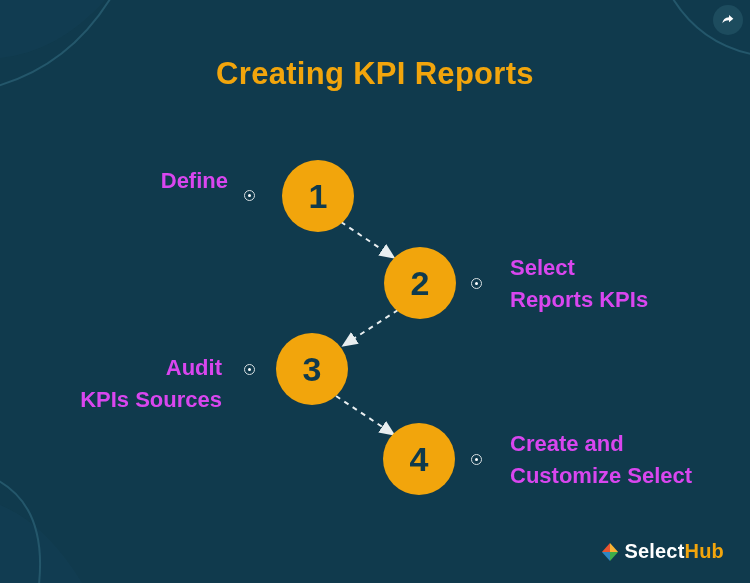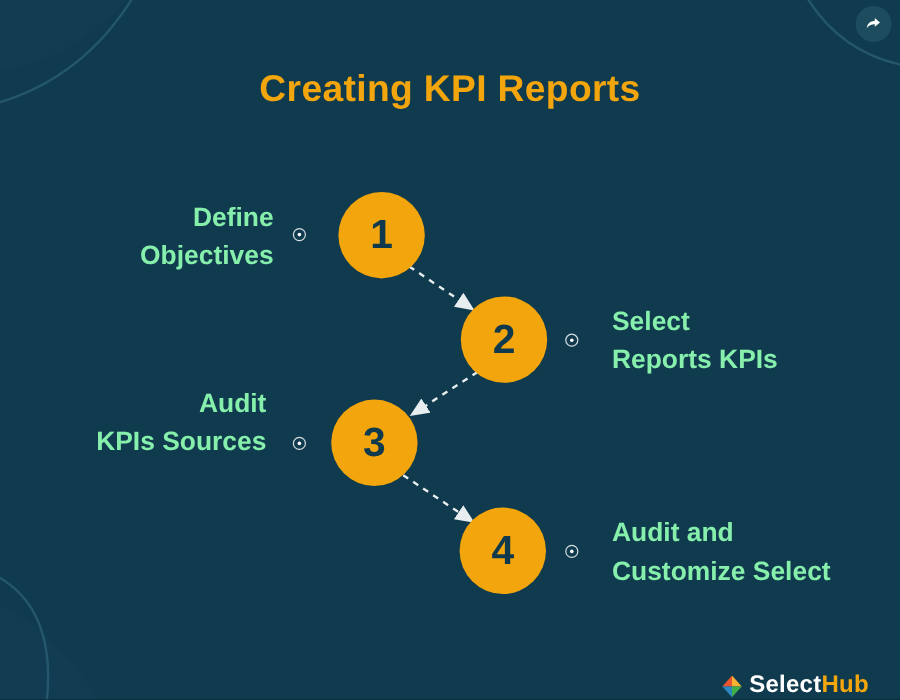--- a/index.html
+++ b/index.html
@@ -39,30 +39,30 @@
     color: #0f3a4d;
     font-size: 34px;
     font-weight: 700;
   }
   .c1 { left: 282px; top: 160px; }
   .c2 { left: 384px; top: 247px; }
   .c3 { left: 276px; top: 333px; }
   .c4 { left: 383px; top: 423px; }
   .step-label {
     position: absolute;
-    color: #86efac;
+    color: #d946ef;
     font-size: 22px;
     font-weight: 700;
     line-height: 32px;
   }
   .label-left  { text-align: right; }
   .label-right { text-align: left; }
   .l1 { right: 522px; top: 165px; }
   .l2 { left: 510px; top: 252px; }
-  .l3 { right: 528px; top: 320px; }
+  .l3 { right: 528px; top: 352px; }
   .l4 { left: 510px; top: 428px; }
   .target-dot {
     position: absolute;
     width: 11px; height: 11px;
     border: 1.5px solid #d7dfe2;
     border-radius: 50%;
     box-sizing: border-box;
   }
   .target-dot::after {
     content: "";
@@ -83,21 +83,21 @@
     width: 30px; height: 30px;
     border-radius: 50%;
     background: #1d4c5e;
     display: flex;
     align-items: center;
     justify-content: center;
     cursor: pointer;
   }
   .logo {
     position: absolute;
-    right: 26px; bottom: 0;
+    right: 26px; bottom: 20px;
     display: flex;
     align-items: center;
     gap: 5px;
   }
   .logo-text {
     font-size: 20px;
     font-weight: 700;
     color: #ffffff;
     letter-spacing: 0.2px;
   }
@@ -132,21 +132,20 @@
     <svg width="16" height="16" viewBox="0 0 24 24">
       <path d="M13.5 4.5 L20 10 L13.5 15.5 L13.5 12.2 C8.8 12.2 5.6 13.8 3.5 17 C4.1 11.6 7.6 8.3 13.5 7.8 Z" fill="#ffffff"></path>
     </svg>
   </div>
 
   <div class="step-circle c1">
     <span>1</span>
   </div>
   <div class="step-label label-left l1">
     <div>Define</div>
-    <div>Objectives</div>
   </div>
   <span class="target-dot d1"></span>
 
   <div class="step-circle c2">
     <span>2</span>
   </div>
   <div class="step-label label-right l2">
     <div>Select</div>
     <div>Reports KPIs</div>
   </div>
@@ -158,21 +157,21 @@
   <div class="step-label label-left l3">
     <div>Audit</div>
     <div>KPIs Sources</div>
   </div>
   <span class="target-dot d3"></span>
 
   <div class="step-circle c4">
     <span>4</span>
   </div>
   <div class="step-label label-right l4">
-    <div>Audit and</div>
+    <div>Create and</div>
     <div>Customize Select</div>
   </div>
   <span class="target-dot d4"></span>
 
   <div class="logo">
     <svg width="18" height="18" viewBox="0 0 20 20">
       <polygon points="10,0 10,10 1,10" fill="#e8542f"></polygon>
       <polygon points="10,0 19,10 10,10" fill="#f9b233"></polygon>
       <polygon points="10,10 19,10 10,20" fill="#3fae49"></polygon>
       <polygon points="1,10 10,10 10,20" fill="#2e86c1"></polygon>

